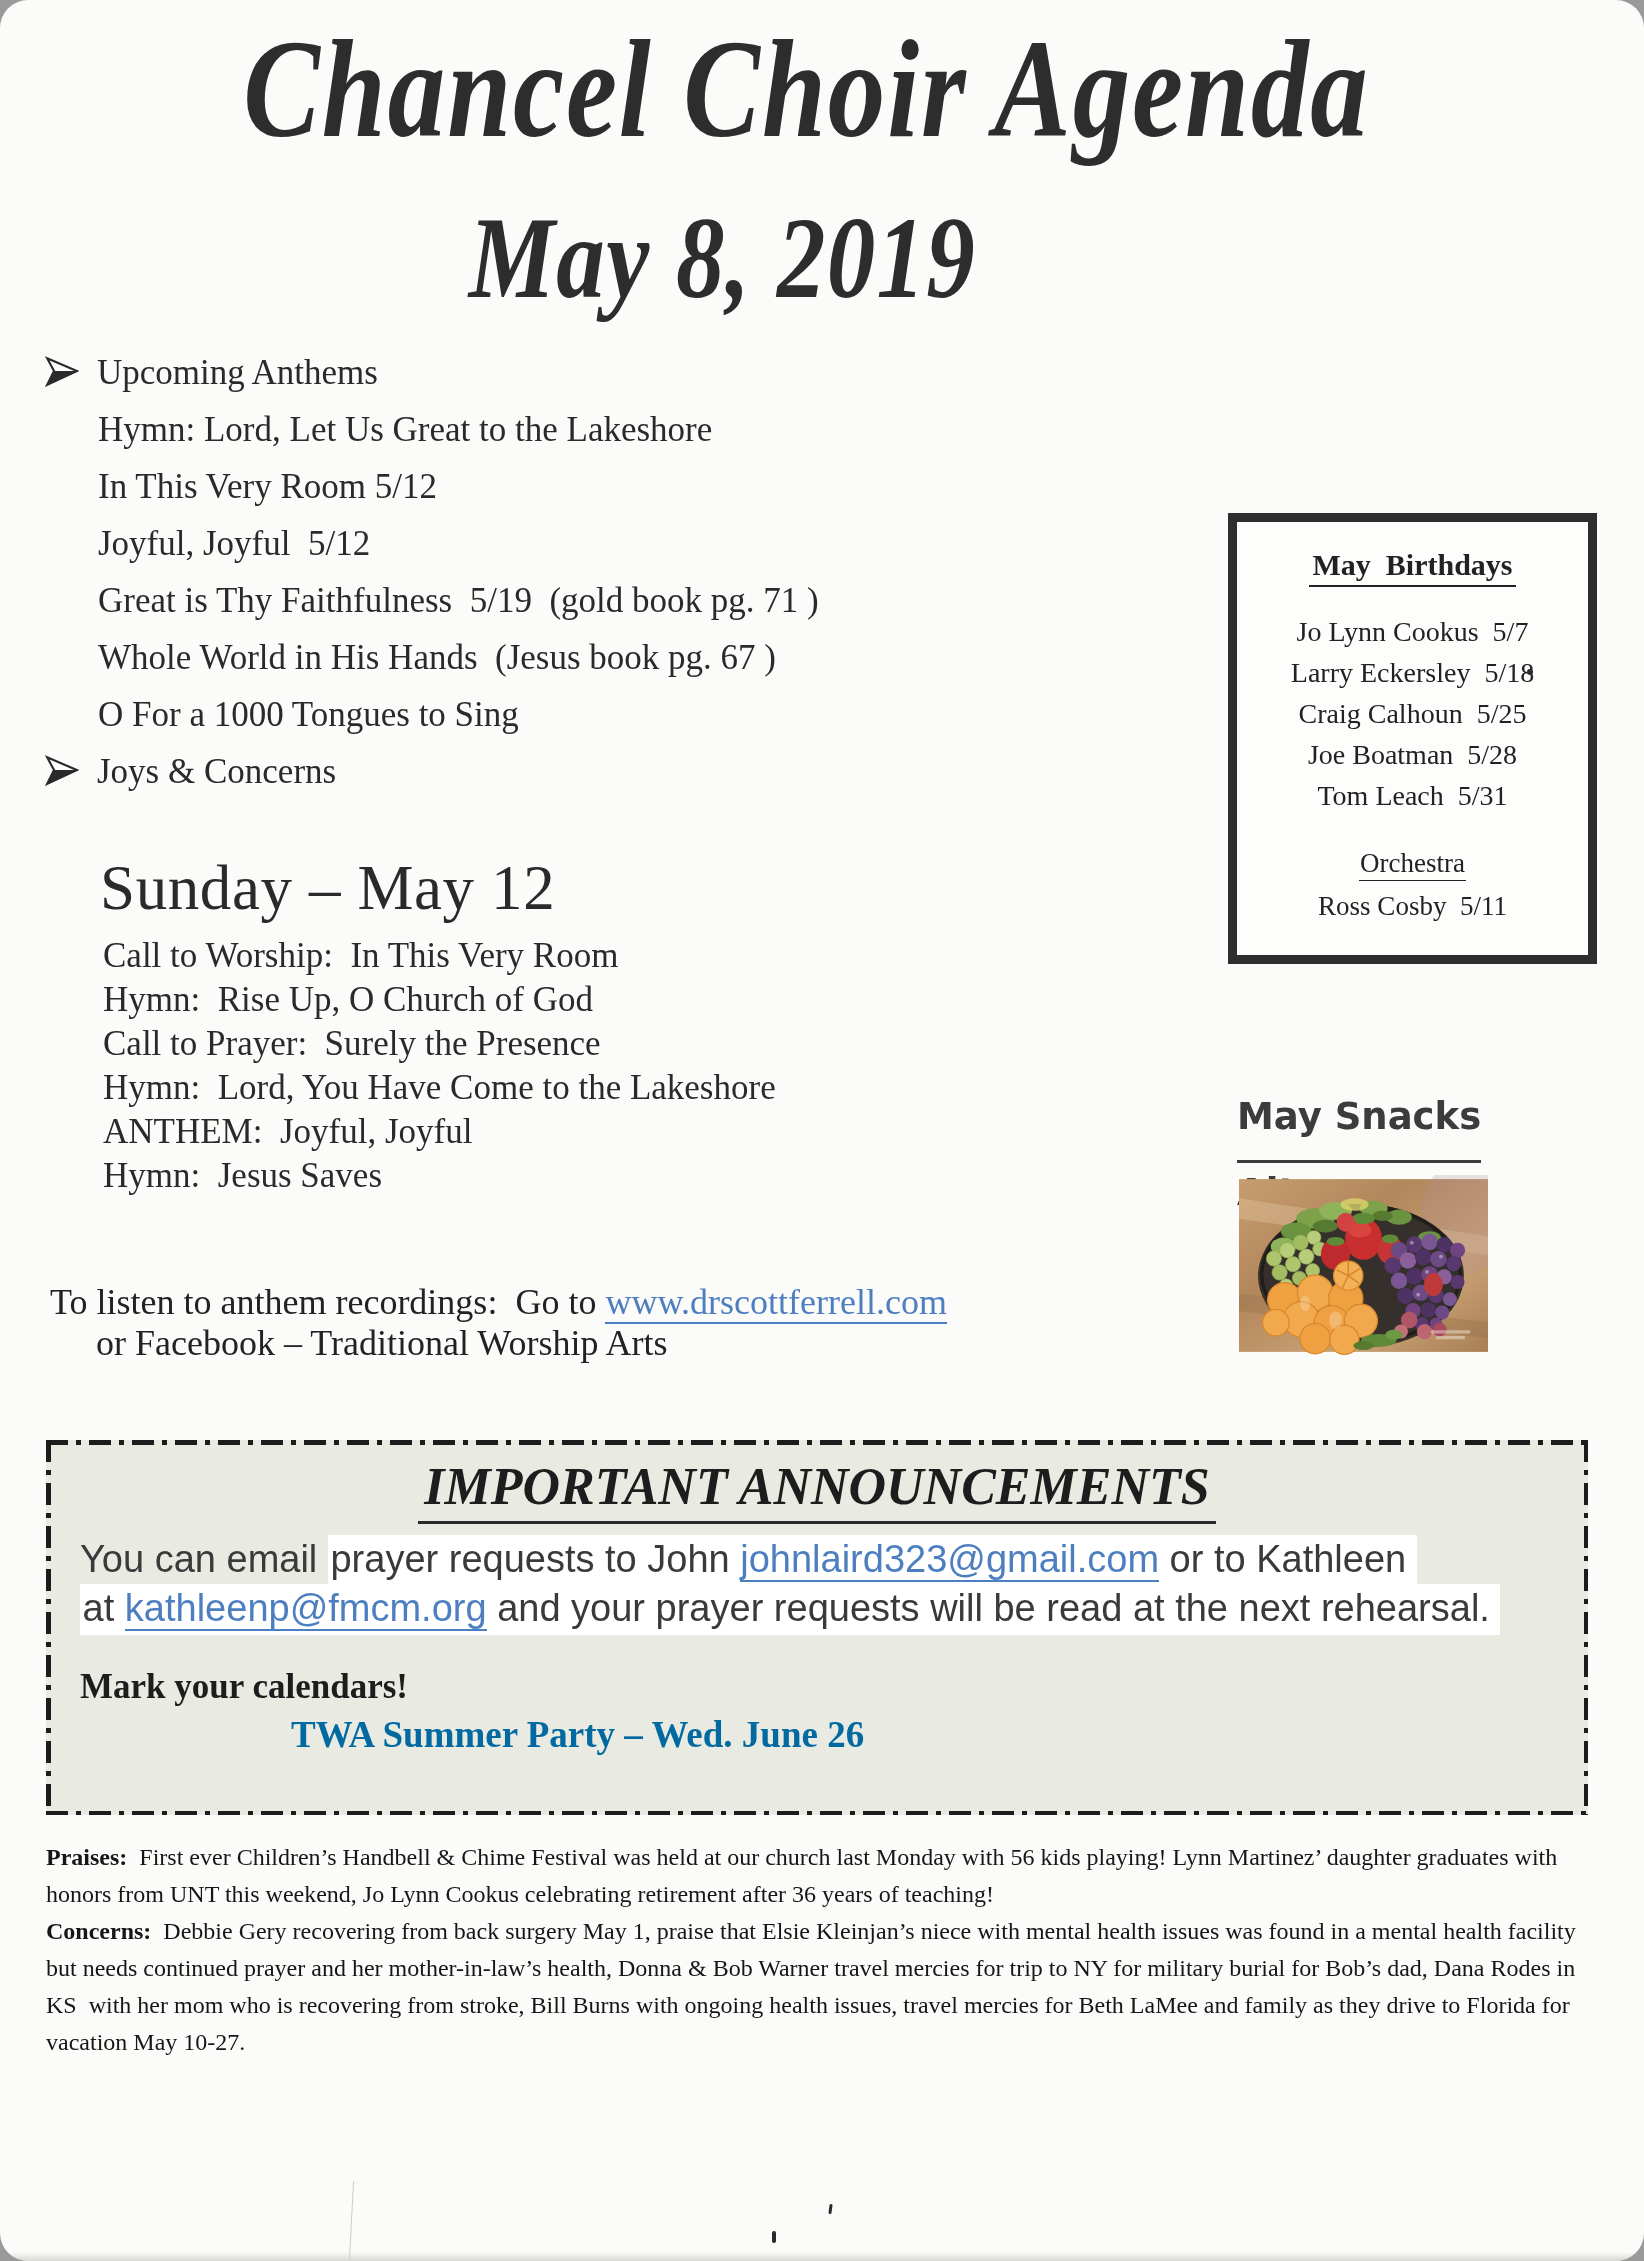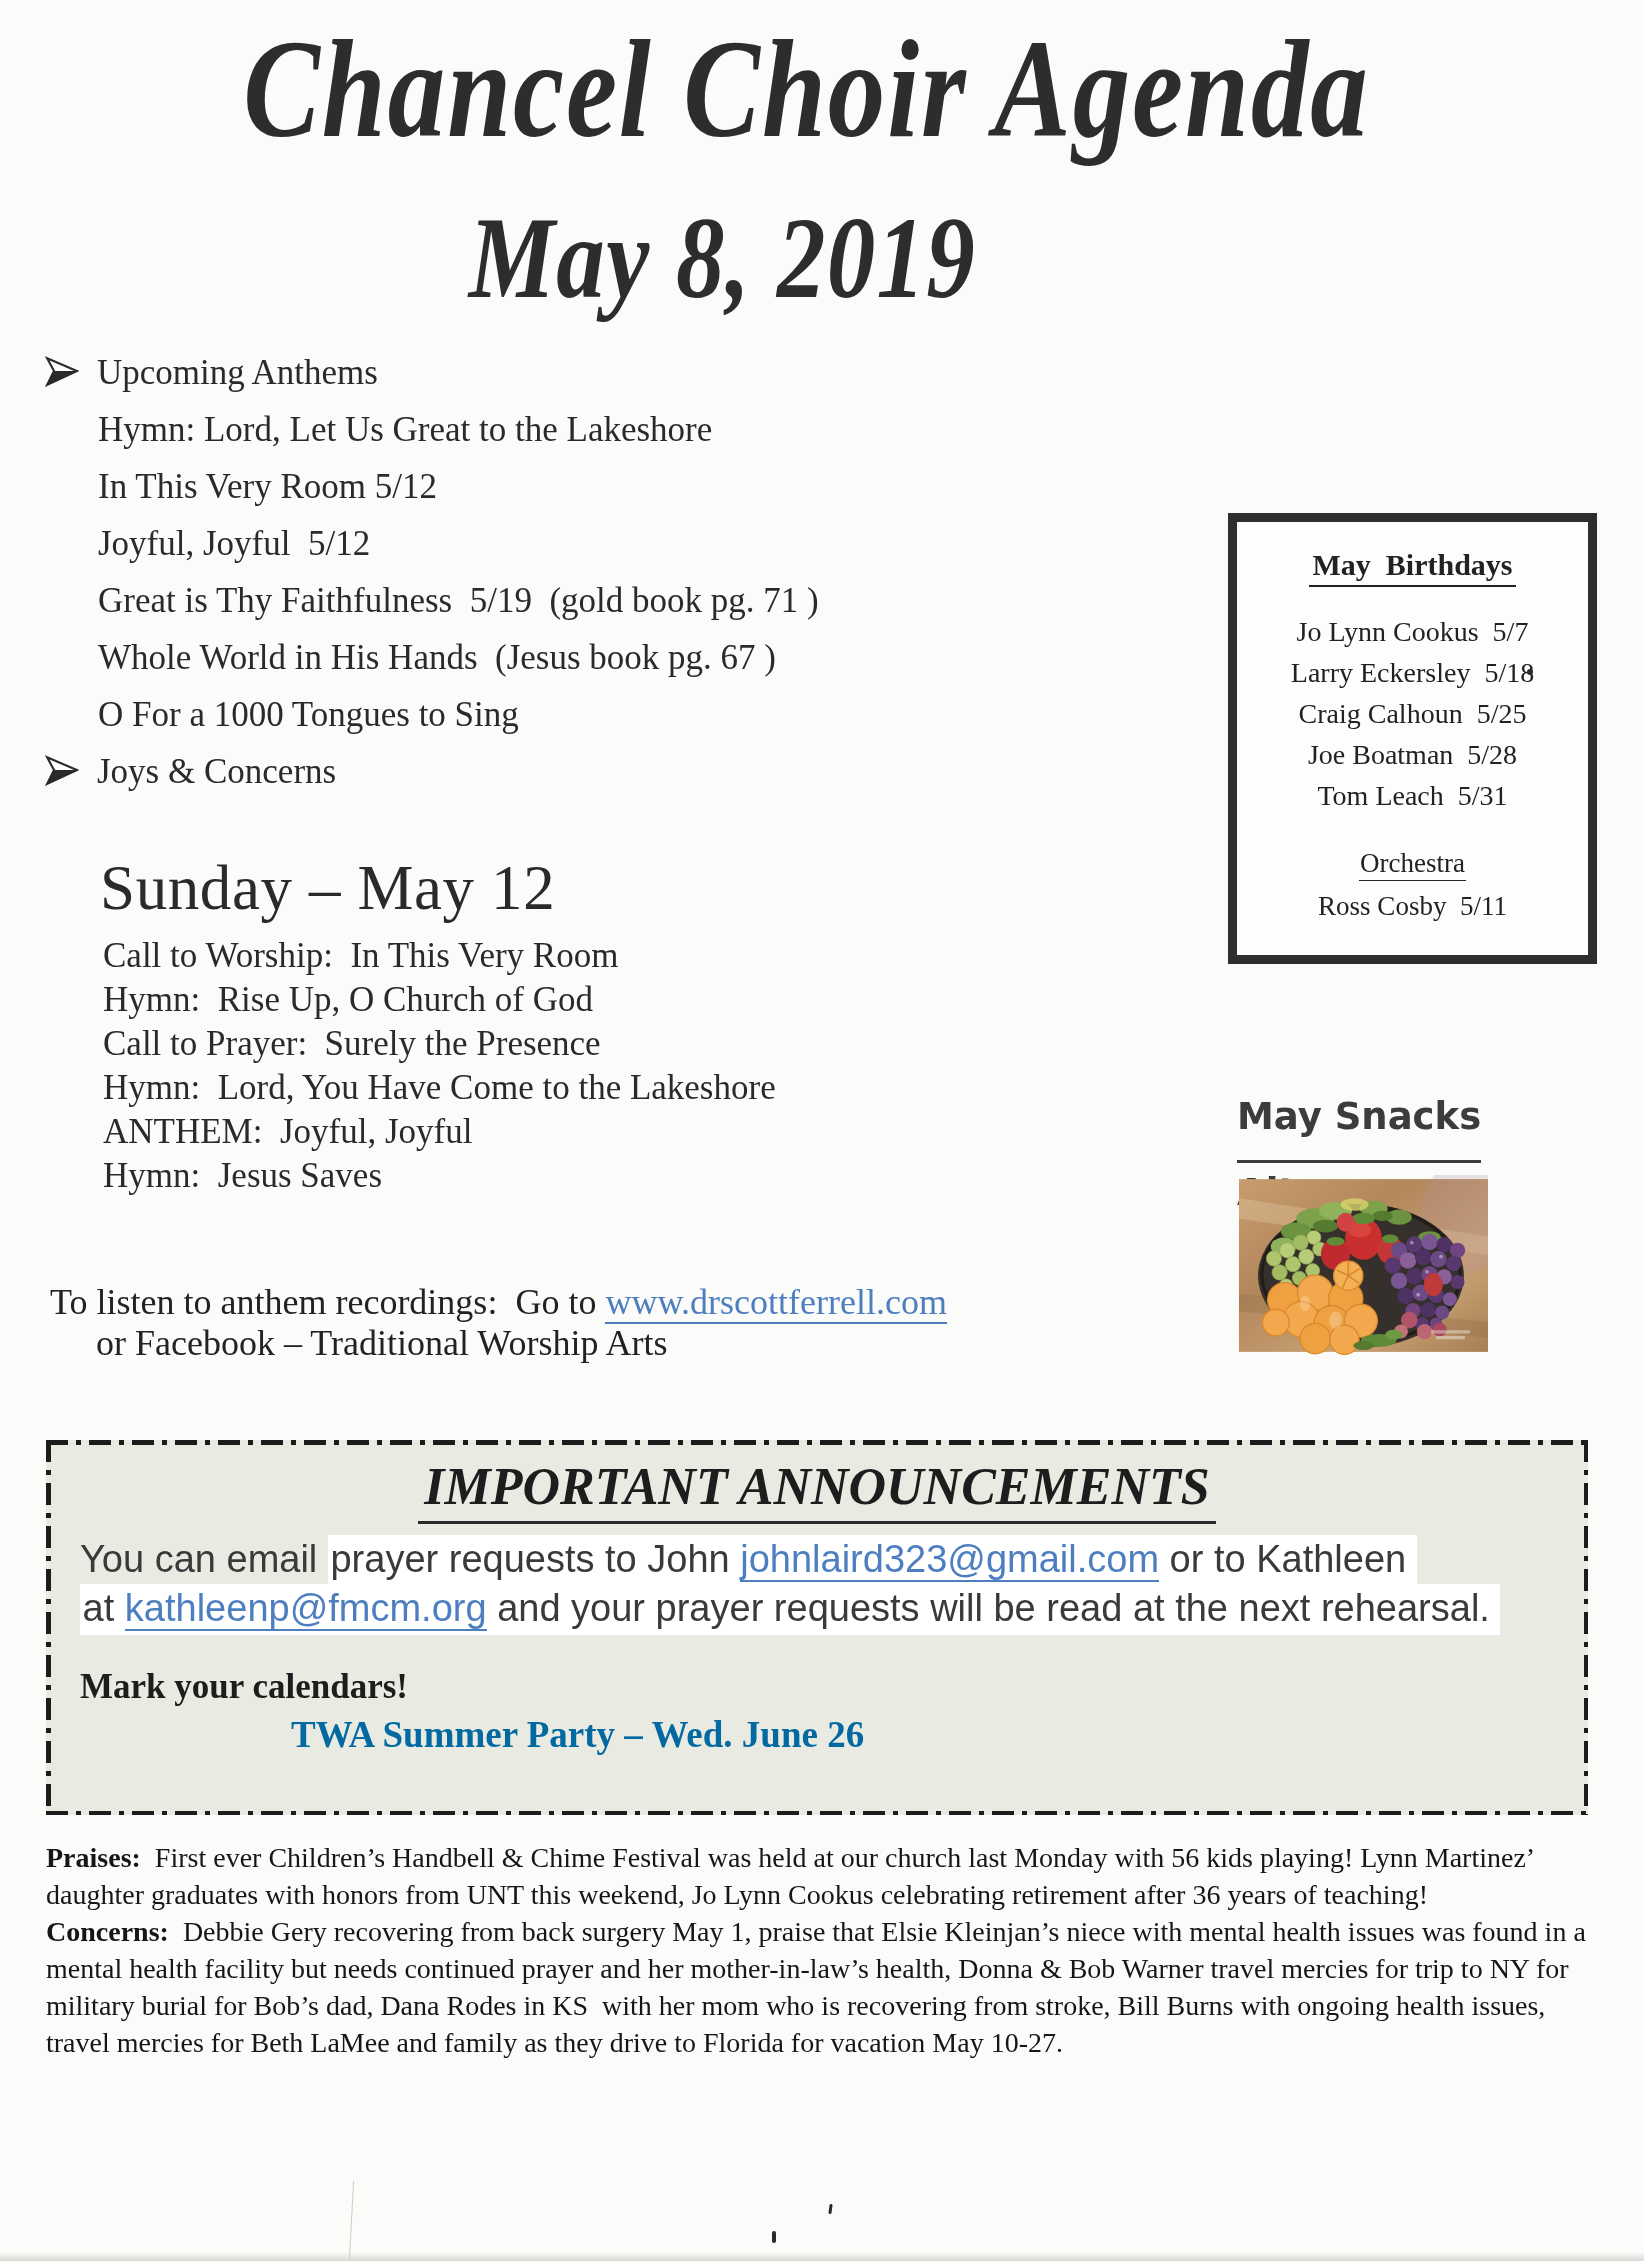--- a/index.html
+++ b/index.html
@@ -1,19 +1,20 @@
 <!DOCTYPE html>
 <html style="font-size:10.3px"><head>
 <meta charset="utf-8">
 <style>
   html,body{margin:0;padding:0;background:#9a9a9a;}
   .sheet{
     position:relative; width:1644px; height:2261px;
     background:#fbfbf9; overflow:hidden; color:#1f1f1f;
     font-family:"Liberation Serif", serif;
+    border-radius:28px;
   }
   .pre{ white-space:pre-wrap; }
 
   
   .title{
     position:absolute; left:110px; top:9px; width:1393px;
     text-align:center; font-family:"Liberation Serif", serif;
     font-style:italic; font-weight:700; font-size:115px; line-height:1.15;
     letter-spacing:1.9px; color:#2d2d2d;
     transform:scaleY(1.22); transform-origin:center top;
@@ -86,21 +87,21 @@
   }
   .ann-emails{
     position:absolute; left:34px; top:95px; font-family:"Liberation Sans", sans-serif;
     font-size:38px; line-height:49px; color:#3a3a3a;
   }
   .hl{ background:#ffffff; padding:3.2px 10.3px 5.8px 2.6px; }
   .ann-cal-head{ position:absolute; left:34px; top:227px; font-weight:700; font-size:35px; color:#1d1d1d;}
   .ann-cal-event{ position:absolute; left:245px; top:273px; font-weight:700; font-size:37px; color:#0369a1;}
 
   
-  .notes{ position:absolute; left:46px; top:1839px; width:1557px; font-size:28px; line-height:37px; color:#161616;}
+  .notes{ position:absolute; left:46px; top:1839px; width:1557px; font-size:24px; line-height:37px; color:#161616;}
   .notes p{ margin:0; }
   .note-label{ font-weight:700; }
 
   
   .speck{ position:absolute; background:#2a2a2a; }
   .fold-line{ position:absolute; left:351px; top:2181px; width:1.3px; height:79px;
     background:#cdcdc8; transform:rotate(3deg);}
   .bottom-edge{ position:absolute; left:0; bottom:0; width:100%; height:9px;
     background:linear-gradient(#fbfbf900, #d7d7d3);}
 </style>

